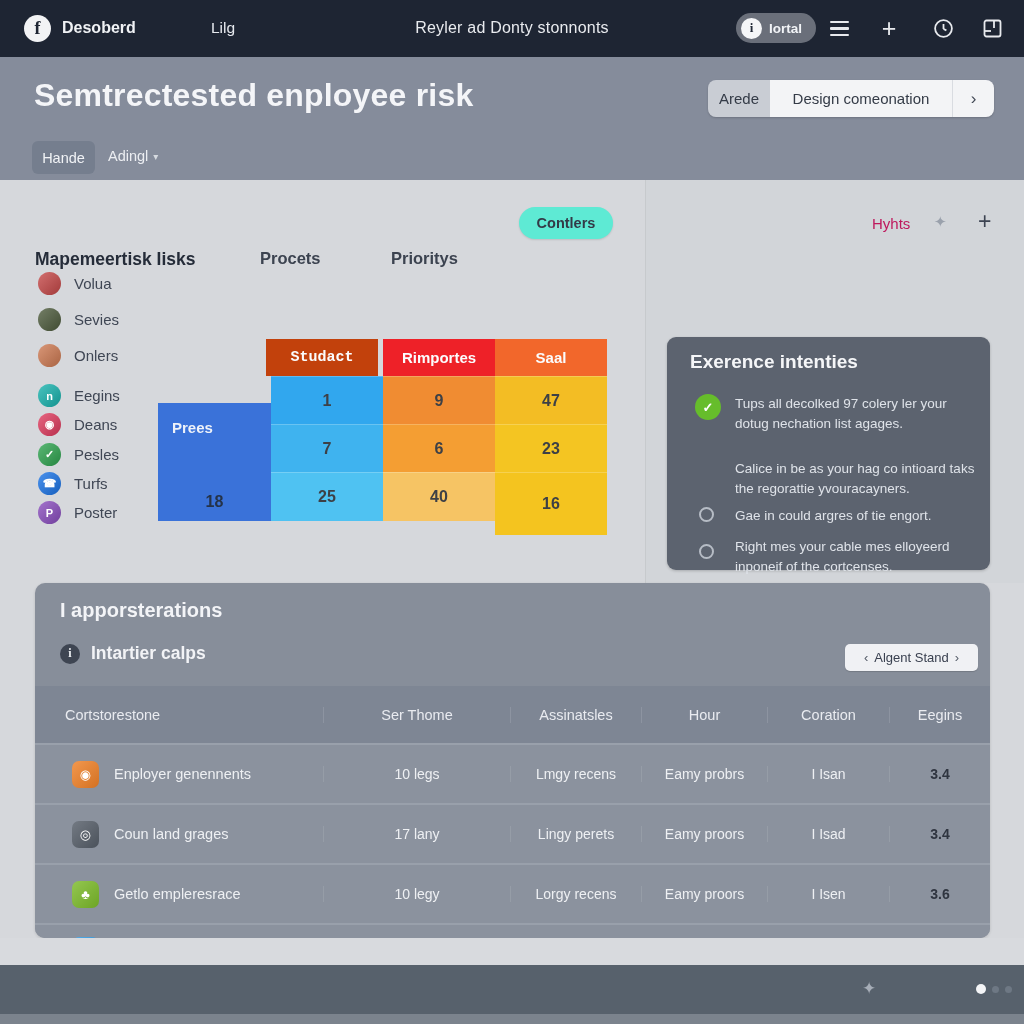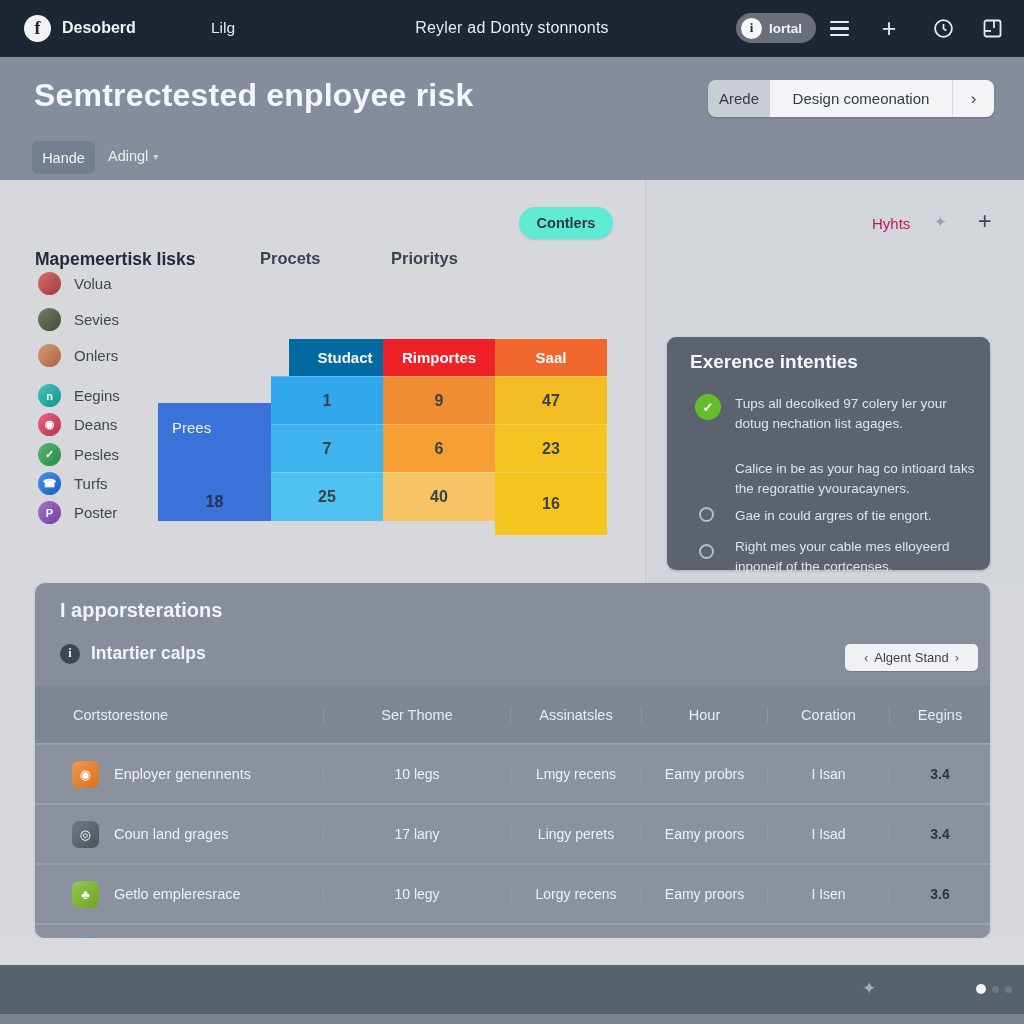--- a/index.html
+++ b/index.html
@@ -45,42 +45,42 @@
 
   
   .side-item { position:absolute; left:38px; display:flex; align-items:center; gap:13px; cursor:pointer; }
   .side-item .sic { width:23px; height:23px; border-radius:50%; display:flex; align-items:center; justify-content:center; color:#fff; font-size:11px; font-weight:bold; background-image:linear-gradient(135deg, rgba(255,255,255,0.22), rgba(0,0,0,0.18)); }
   .side-item .slb { color:#3f4654; font-size:15px; }
 
   
   .hm-h { position:absolute; top:339px; height:37px; width:112px; color:#fbfcfd; font-size:15px; font-weight:700; display:flex; align-items:center; justify-content:center; cursor:default; }
   .hm-c { position:absolute; width:112px; height:48px; display:flex; align-items:center; justify-content:center; font-size:16px; font-weight:700; color:#3d4046; border-top:1px solid rgba(255,255,255,0.22); cursor:pointer; }
   .prees { position:absolute; left:158px; top:403px; width:113px; height:118px; cursor:pointer; }
-  .prees .pl2 { position:absolute; left:14px; top:16px; color:#eef2f9; font-size:15px; font-weight:400; }
+  .prees .pl2 { position:absolute; left:14px; top:16px; color:#eef2f9; font-size:15px; font-weight:700; }
   .prees .pv { position:absolute; left:0; right:0; bottom:10px; text-align:center; color:#253349; font-size:16px; font-weight:700; }
 
   
   .ins-card { position:absolute; left:667px; top:337px; width:323px; height:233px; background:#5c636f; border-radius:9px; box-shadow:0 1px 3px rgba(0,0,0,.2); }
   .ins-title { position:absolute; left:23px; top:14px; color:#f5f6f8; font-size:19px; font-weight:700; }
   .ins-text { position:absolute; color:#dfe3e9; font-size:13.5px; line-height:1.5; width:245px; }
   .chk { position:absolute; left:28px; top:57px; width:26px; height:26px; border-radius:50%; background:#66bd2b; color:#fff; display:flex; align-items:center; justify-content:center; font-size:13px; font-weight:bold; }
   .rad { position:absolute; left:32px; width:15px; height:15px; border-radius:50%; border:2px solid #b6bcc5; }
 
   
   .ops-card { position:absolute; left:35px; top:583px; width:955px; height:355px; background:#878e9a; border-radius:10px; overflow:hidden; box-shadow:0 1px 3px rgba(0,0,0,.15); }
   .ops-title { position:absolute; left:25px; top:16px; color:#f3f4f7; font-size:20px; font-weight:700; }
   .ops-subrow { position:absolute; left:25px; top:60px; display:flex; align-items:center; gap:11px; }
   .ops-info { width:20px; height:20px; border-radius:50%; background:#3e4552; color:#eef0f4; font-size:12px; font-weight:bold; display:flex; align-items:center; justify-content:center; font-family:"Liberation Serif", serif; }
   .ops-sub { color:#f2f3f6; font-size:17.5px; font-weight:700; }
   .ops-btn { position:absolute; left:810px; top:61px; width:133px; height:27px; background:#f0f1f4; border-radius:5px; color:#3a4150; font-size:13px; display:flex; align-items:center; justify-content:center; gap:6px; cursor:pointer; box-shadow:0 1px 1px rgba(0,0,0,.15); }
   .ops-btn .ch { font-size:13px; color:#565d69; }
   .tgrid { display:grid; grid-template-columns:288px 187px 131px 126px 122px 101px; }
   .thead { position:absolute; left:0; top:103px; width:955px; height:57px; background:#7e8694; align-items:center; }
   .thead > div { color:#e9ebf0; font-size:14.5px; text-align:center; border-left:1px solid rgba(255,255,255,0.12); }
-  .thead > div:first-child { text-align:left; padding-left:38px; border-left:none; }
+  .thead > div:first-child { text-align:left; padding-left:30px; border-left:none; }
   .trow { position:absolute; left:0; width:955px; height:60px; background:#8b929e; align-items:center; border-top:2px solid #99a0ab; cursor:pointer; }
   .trow > div { color:#eef0f3; font-size:14px; text-align:center; border-left:1px solid rgba(255,255,255,0.10); }
   .trow .namecell { display:flex; align-items:center; gap:15px; text-align:left; padding-left:37px; border-left:none; font-size:14.5px; }
   .trow .dark { color:#2f3540; font-weight:600; }
   .appic { width:27px; height:27px; border-radius:7px; display:flex; align-items:center; justify-content:center; color:#fff; font-size:13px; background-image:linear-gradient(135deg, rgba(255,255,255,0.18), rgba(0,0,0,0.12)); flex:0 0 27px; }
   .trow4 { position:absolute; left:0; top:397px; width:955px; height:60px; background:#8b929e; border-top:2px solid #99a0ab; }
   .trow4 .appic { position:absolute; left:37px; top:-20px; }
 
   
   .gap-strip { position:absolute; left:0; top:938px; width:1024px; height:27px; background:#d8dade; }
@@ -179,21 +179,21 @@
   </div>
   <div class="side-item" style="top:472px;">
     <span class="sic" style="background-color: rgb(26, 116, 232);">☎</span>
     <span class="slb">Turfs</span>
   </div>
   <div class="side-item" style="top:501px;">
     <span class="sic" style="background-color: rgb(138, 77, 191);">P</span>
     <span class="slb">Poster</span>
   </div>
 
-  <div class="hm-h" style="left: 289px; border-top: none; background-color: #0369a1;">Studact</div>
+  <div class="hm-h" style="left: 266px; border-top: none; background-color: #c2410c; font-family: Liberation Mono, monospace;">Studact</div>
   <div class="hm-h" style="left: 383px; background-color: rgb(238, 33, 40);">Rimportes</div>
   <div class="hm-h" style="left: 495px; background-color: rgb(242, 103, 43);">Saal</div>
 
   <div class="prees" style="background-color: rgb(58, 114, 217);">
     <span class="pl2">Prees</span>
     <span class="pv">18</span>
   </div>
 
   <div class="hm-c" style="left: 271px; top: 376px; background-color: rgb(49, 167, 238);">1</div>
   <div class="hm-c" style="left: 383px; top: 376px; background-color: rgb(240, 140, 50);">9</div>

